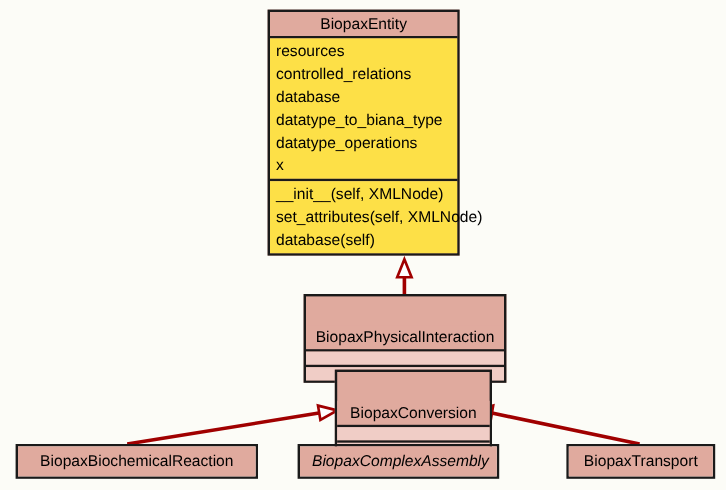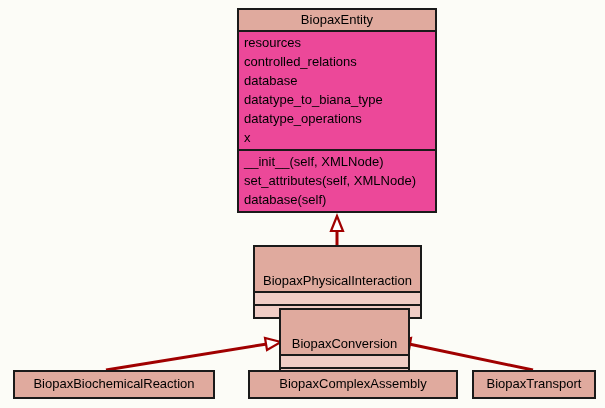--- a/index.html
+++ b/index.html
@@ -41,21 +41,21 @@
     padding: 1px 4px 2px 4px;
     white-space: nowrap;
     background: #e0aa9e;
   }
   .sep {
     height: 0;
     border-top: 2px solid #1a1a1a;
   }
   .compartment {
     padding: 1px 0 2px 0;
-    background: #ec4899;
+    background: #fde047;
   }
   .compartment .row {
     font-size: 13px;
     color: #000;
     line-height: 19px;
     padding-left: 5px;
     white-space: nowrap;
   }
   .empty-comp {
     height: 11px;
@@ -96,21 +96,21 @@
       <line x1="336" y1="370" x2="336" y2="355" stroke="#a00000" stroke-width="3"></line>
       <polygon points="336,341 330,356 342,356" fill="#ffffff" stroke="#a00000" stroke-width="2.2" stroke-linejoin="miter"></polygon>
     </g>
 
     <g>
       <line x1="533" y1="370" x2="409" y2="344" stroke="#a00000" stroke-width="3"></line>
       <polygon points="395,342 411,338 409,350" fill="#ffffff" stroke="#a00000" stroke-width="2.2" stroke-linejoin="miter"></polygon>
     </g>
   </svg>
 
-  <div class="uml-class" style="left:237px; top:8px; width:200px;">
+  <div class="uml-class" style="left:223px; top:8px; width:160px;">
     <div class="uml-title">BiopaxEntity</div>
     <div class="sep"></div>
     <div class="compartment">
       <div class="row">resources</div>
       <div class="row">controlled_relations</div>
       <div class="row">database</div>
       <div class="row">datatype_to_biana_type</div>
       <div class="row">datatype_operations</div>
       <div class="row">x</div>
     </div>
@@ -135,21 +135,21 @@
     <div class="sep"></div>
     <div class="empty-comp"></div>
     <div class="sep"></div>
     <div class="empty-comp"></div>
   </div>
 
   <div class="uml-class leaf" style="left:13px; top:370px; width:202px;">
     <div class="uml-title">BiopaxBiochemicalReaction</div>
   </div>
 
-  <div class="uml-class leaf" style="left:248px; top:370px; width:210px;">
+  <div class="uml-class leaf" style="left:248px; top:370px; width:168px;font-style:italic;">
     <div class="uml-title">BiopaxComplexAssembly</div>
   </div>
 
   <div class="uml-class leaf" style="left:472px; top:370px; width:124px;">
     <div class="uml-title">BiopaxTransport</div>
   </div>
 
 </div>
 
 </body></html>

